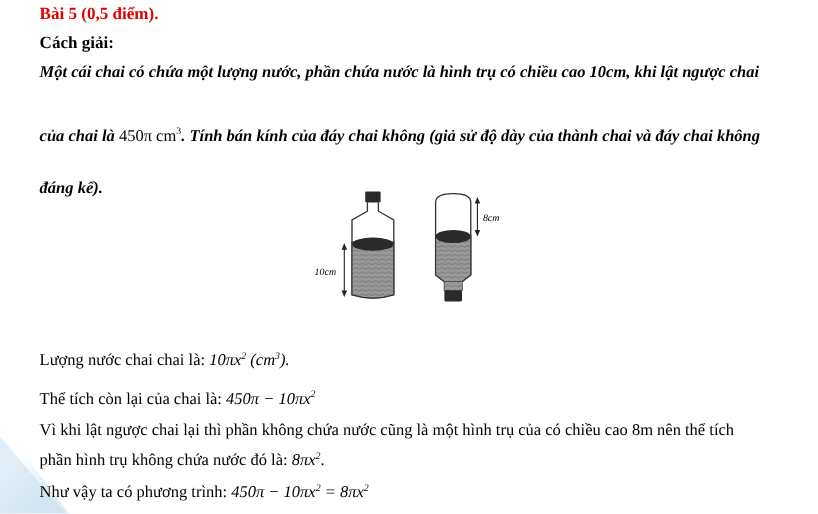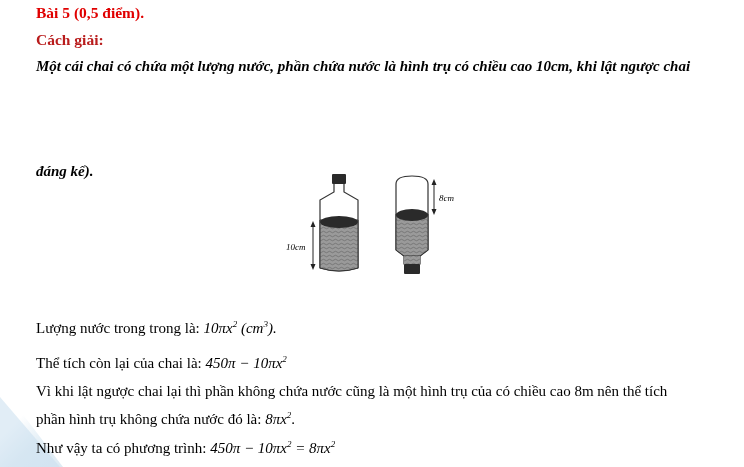--- a/index.html
+++ b/index.html
@@ -17,40 +17,43 @@
     }
     .corner-deco2 {
       position:absolute; left:0; bottom:0; width:60px; height:70px;
       background:rgba(200,222,238,0.55);
       clip-path:polygon(0 0, 100% 100%, 0 100%);
       z-index:0;
     }
     .page { position:absolute; left:0; top:0; width:744px; height:467px; z-index:1; }
     .line { position:absolute; left:36px; white-space:nowrap; }
     .title { color:#e00000; font-weight:bold; font-size:15.5px; top:4px; }
-    .subtitle { color:#b91c1c; font-weight:bold; font-size:15.5px; top:31px; }
+    .subtitle { color:#000000; font-weight:bold; font-size:15.5px; top:31px; }
     .bi { font-weight:bold; font-style:italic; font-size:15px; }
     .plain { font-size:15px; }
     .math { font-family:"Liberation Serif", "DejaVu Serif", serif; font-style:italic; font-weight:normal; }
     .mathn { font-style:normal; font-weight:normal; }
     sup { font-size:9px; vertical-align:6px; line-height:0; }
     .figure { position:absolute; left:280px; top:170px; width:190px; height:110px; }
   </style>
 </head>
 <body>
 
 <div class="corner-deco"></div>
 <div class="corner-deco2"></div>
 
 <div class="page">
 
   <div class="line title">Bài 5 (0,5 điểm).</div>
   <div class="line subtitle">Cách giải:</div>
 
   <div class="line bi" style="top:58px;">Một cái chai có chứa một lượng nước, phần chứa nước là hình trụ có chiều cao 10cm, khi lật ngược chai</div>
+  <div class="line bi" style="top:116px;">
+    <span>của chai là </span><span class="math mathn"><span>450π cm</span><sup>3</sup></span><span>. Tính bán kính của đáy chai không (giả sử độ dày của thành chai và đáy chai không</span>
+  </div>
   <div class="line bi" style="top:145px;margin-top:18px;">đáng kể).</div>
 
   <div class="figure">
     <svg width="190" height="110" viewBox="0 0 190 110">
       <defs>
         <pattern id="wave" width="6" height="4" patternUnits="userSpaceOnUse">
           <rect width="6" height="4" fill="#9a9a9a"></rect>
           <path d="M0 2 Q1.5 0.5 3 2 T6 2" stroke="#6f6f6f" stroke-width="0.8" fill="none"></path>
         </pattern>
       </defs>
@@ -74,21 +77,21 @@
         <line x1="154" y1="12" x2="154" y2="42" stroke="#222" stroke-width="1"></line>
         <polygon points="154,9 151.5,15 156.5,15" fill="#222"></polygon>
         <polygon points="154,45 151.5,39 156.5,39" fill="#222"></polygon>
       </g>
       <text x="6" y="80" font-family="Liberation Serif, serif" font-style="italic" font-size="9">10cm</text>
       <text x="159" y="31" font-family="Liberation Serif, serif" font-style="italic" font-size="9">8cm</text>
     </svg>
   </div>
 
   <div class="line plain" style="top:320px;">
-    <span>Lượng nước trong trong là: </span><span class="math"><span>10πx</span><sup>2</sup><span> (cm</span><sup>3</sup><span>).</span></span>
+    <span>Lượng nước chai chai là: </span><span class="math"><span>10πx</span><sup>2</sup><span> (cm</span><sup>3</sup><span>).</span></span>
   </div>
   <div class="line plain" style="top:355px;">
     <span>Thể tích còn lại của chai là: </span><span class="math"><span>450π − 10πx</span><sup>2</sup></span>
   </div>
   <div class="line plain" style="top:383px;">Vì khi lật ngược chai lại thì phần không chứa nước cũng là một hình trụ của có chiều cao 8m nên thể tích</div>
   <div class="line plain" style="top:411px;">
     <span>phần hình trụ không chứa nước đó là: </span><span class="math"><span>8πx</span><sup>2</sup></span><span>.</span>
   </div>
   <div class="line plain" style="top:440px;">
     <span>Như vậy ta có phương trình: </span><span class="math"><span>450π − 10πx</span><sup>2</sup><span> = 8πx</span><sup>2</sup></span>

